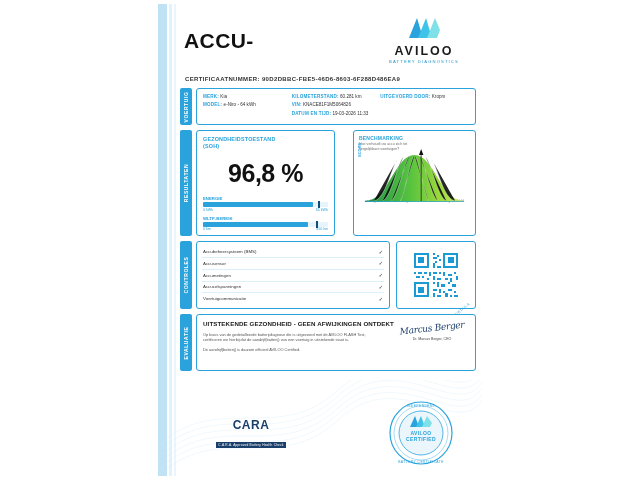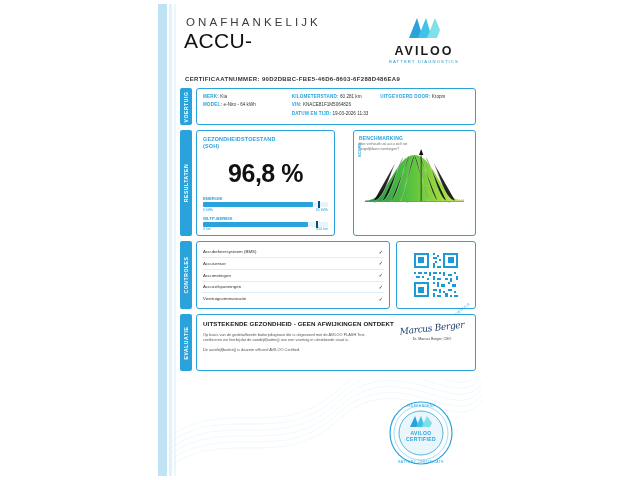--- a/index.html
+++ b/index.html
@@ -60,21 +60,21 @@
     color: #3b3b3b;
     font-weight: 400;
   }
   .title {
     position: absolute;
     left: 4px;
     top: 26px;
     font-size: 21px;
     line-height: 21px;
     letter-spacing: 0.4px;
-    font-weight: 400;
+    font-weight: 700;
     color: #111;
     text-align: center;
   }
   .title .l2 { display:block; }
   .certnum {
     position: absolute;
     left: 5px;
     top: 72px;
     font-size: 6px;
     letter-spacing: 0.35px;
@@ -384,21 +384,20 @@
 <div class="stage">
   <div class="page">
 
     <div class="band b1"></div>
     <div class="band b2"></div>
     <div class="band b3"></div>
 
     <div class="content">
 
       <div class="header">
-        <div class="kicker">ONAFHANKELIJK</div>
         <div class="title">
           <span>ACCU-</span>
         </div>
         <div class="certnum">
           <span>CERTIFICAATNUMMER:</span>
           <span class="num">90D2DBBC-FBE5-46D6-8603-6F288D486EA9</span>
         </div>
 
         <div class="logo">
           <svg class="mark" width="34" height="26" viewBox="0 0 34 26">
@@ -616,20 +615,24 @@
         <path d="M0,96 C60,40 120,96 180,40 C240,-16 300,60 324,20"></path>
         <path d="M0,90 C60,34 120,90 180,34 C240,-22 300,54 324,14"></path>
         <path d="M0,84 C60,28 120,84 180,28 C240,-28 300,48 324,8"></path>
         <path d="M0,78 C60,22 120,78 180,22 C240,-34 300,42 324,2"></path>
         <path d="M0,72 C60,16 120,72 180,16 C240,-40 300,36 324,-4"></path>
         <path d="M0,66 C60,10 120,66 180,10 C240,-46 300,30 324,-10"></path>
       </g>
     </svg>
 
     <div class="footer">
+      <div class="cara">
+        <div class="word">CARA</div>
+        <div class="strap">C.A.R.A. Approved Battery Health Check</div>
+      </div>
 
       <div class="seal">
         <svg width="66" height="66" viewBox="0 0 66 66">
           <circle cx="33" cy="33" r="31" fill="none" stroke="#2aa3dc" stroke-width="1.2"></circle>
           <circle cx="33" cy="33" r="27" fill="none" stroke="#8fd3ee" stroke-width="0.8"></circle>
           <circle cx="33" cy="33" r="22" fill="#eaf6fc" stroke="#2aa3dc" stroke-width="0.8"></circle>
           <path d="M22,27 L27,16 L31,27 Z" fill="#2aa3dc"></path>
           <path d="M28,27 L33,16 L37,27 Z" fill="#3fc3e8"></path>
           <path d="M34,27 L39,16 L44,23 L42,27 Z" fill="#7fe0e8"></path>
           <g fill="#2aa3dc" font-size="3.4" font-family="Liberation Sans, sans-serif" letter-spacing="0.4">

